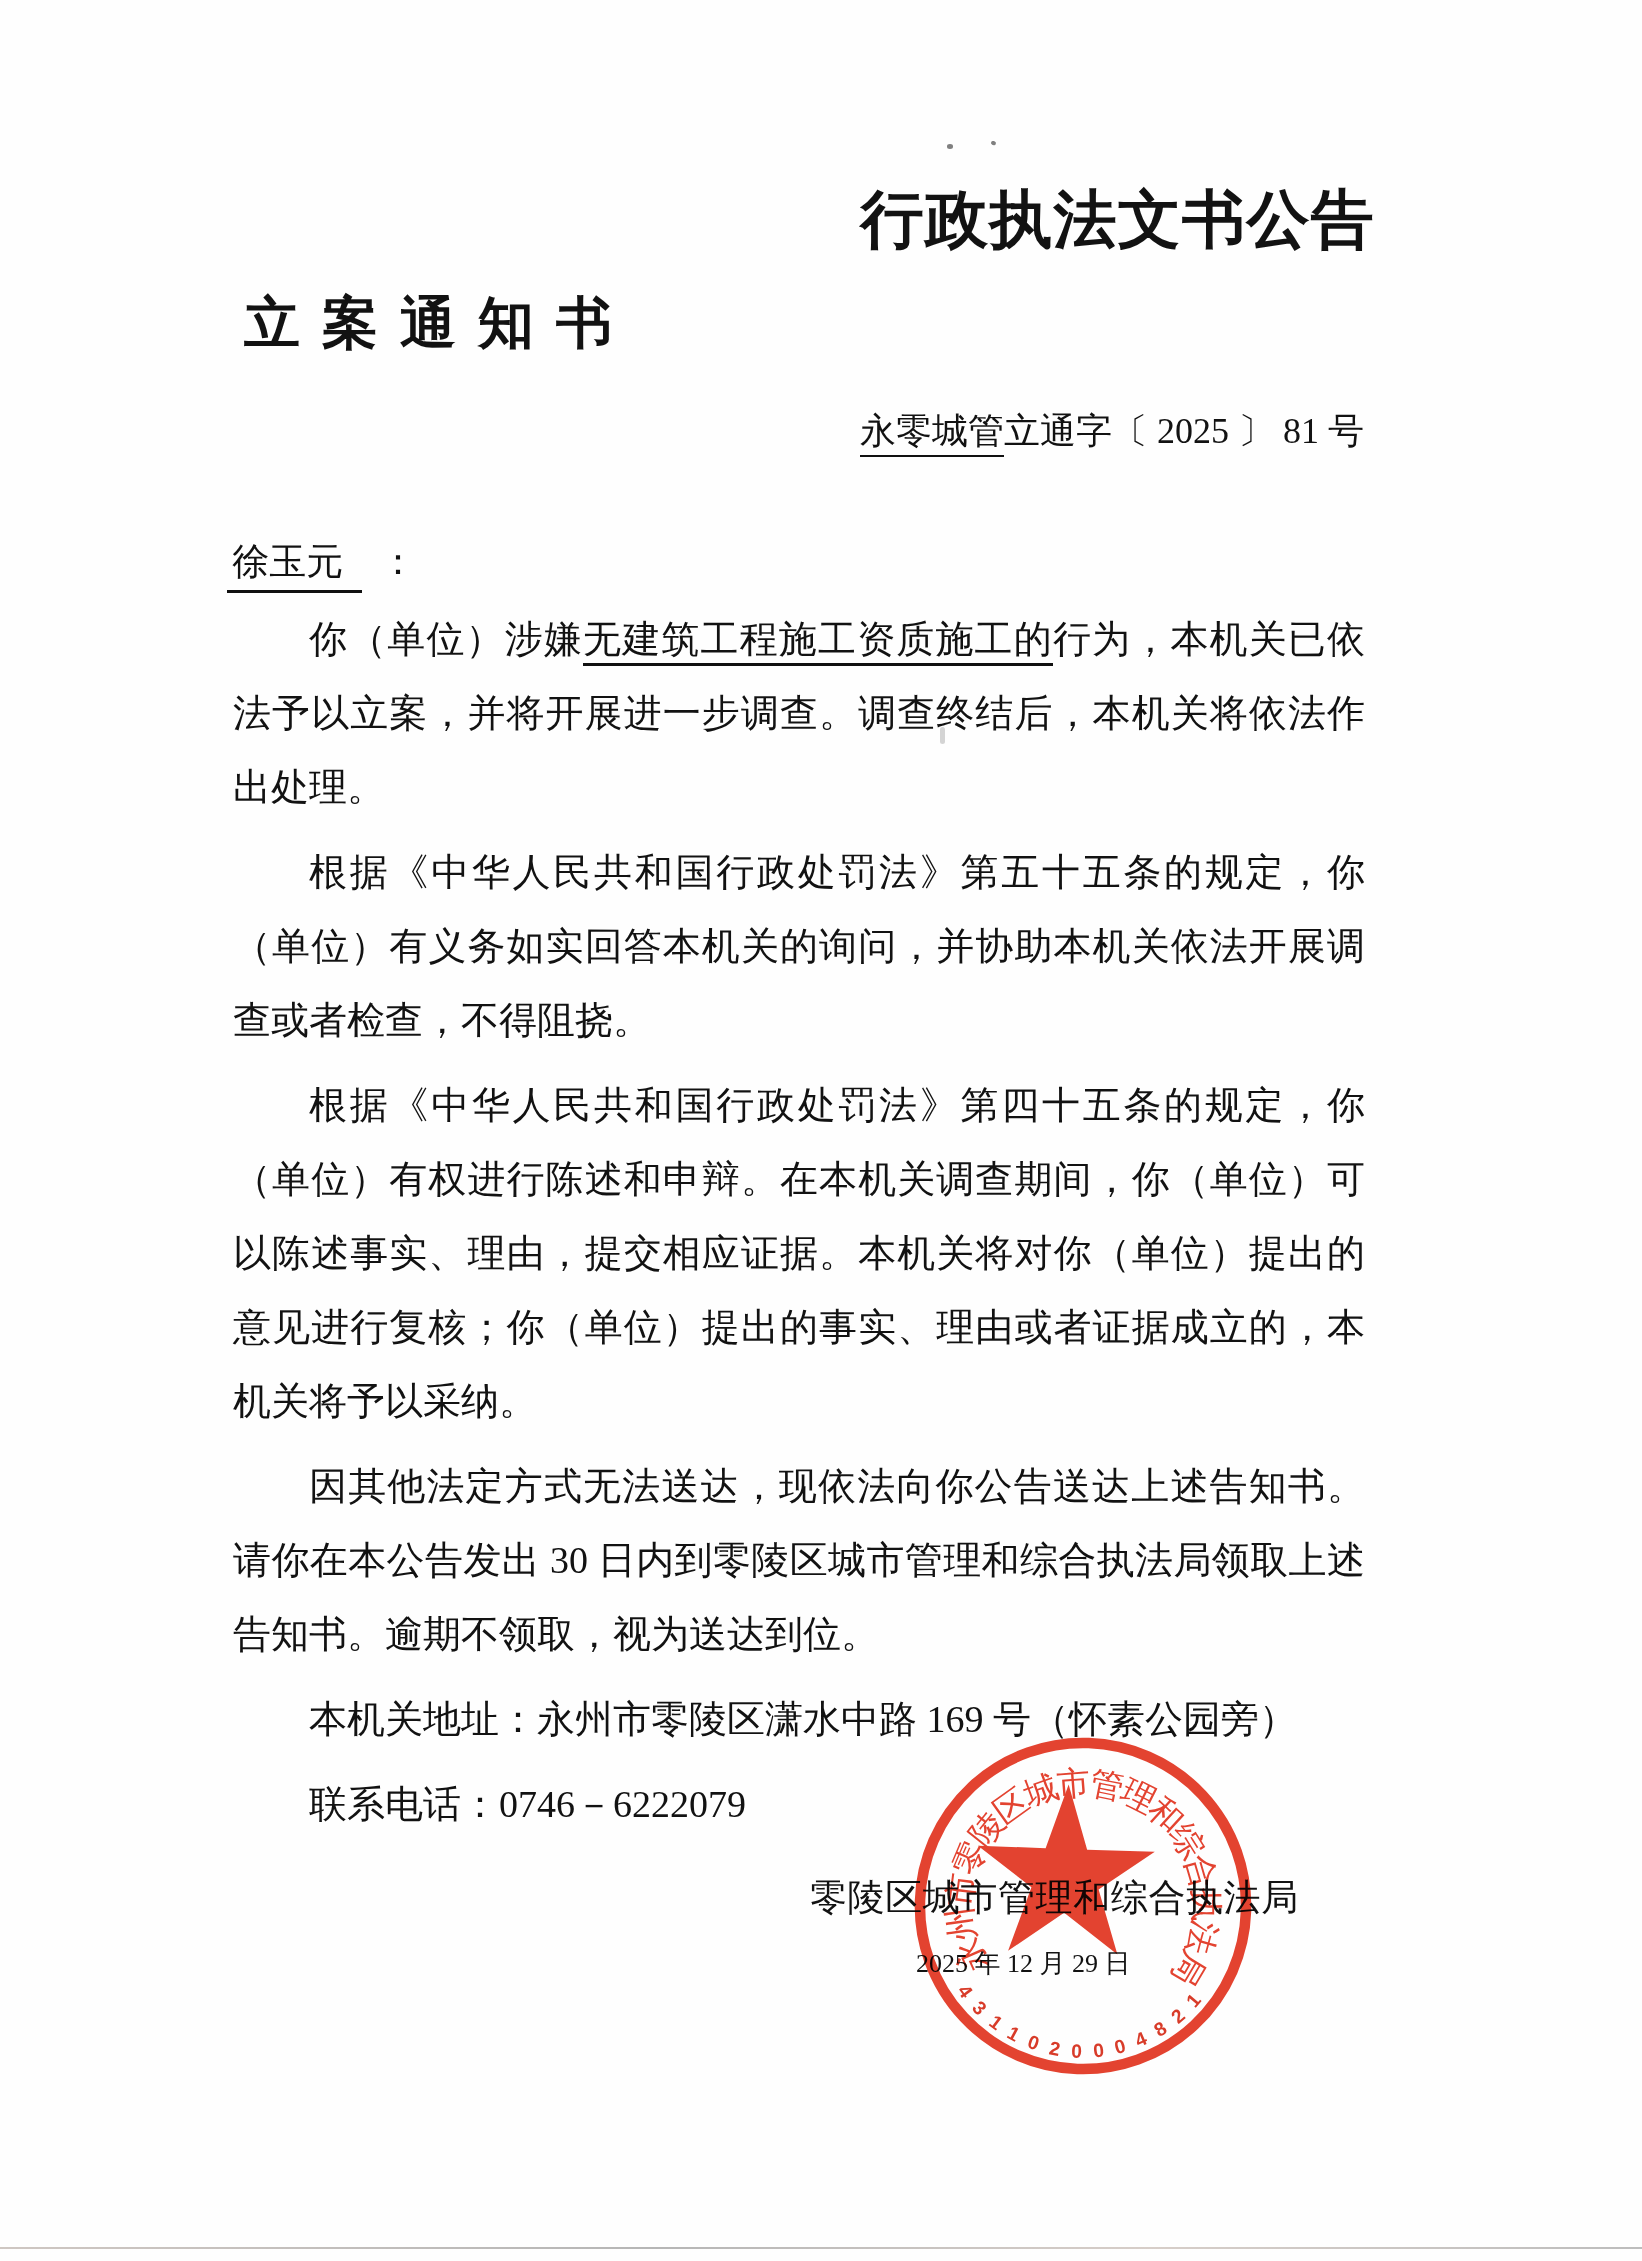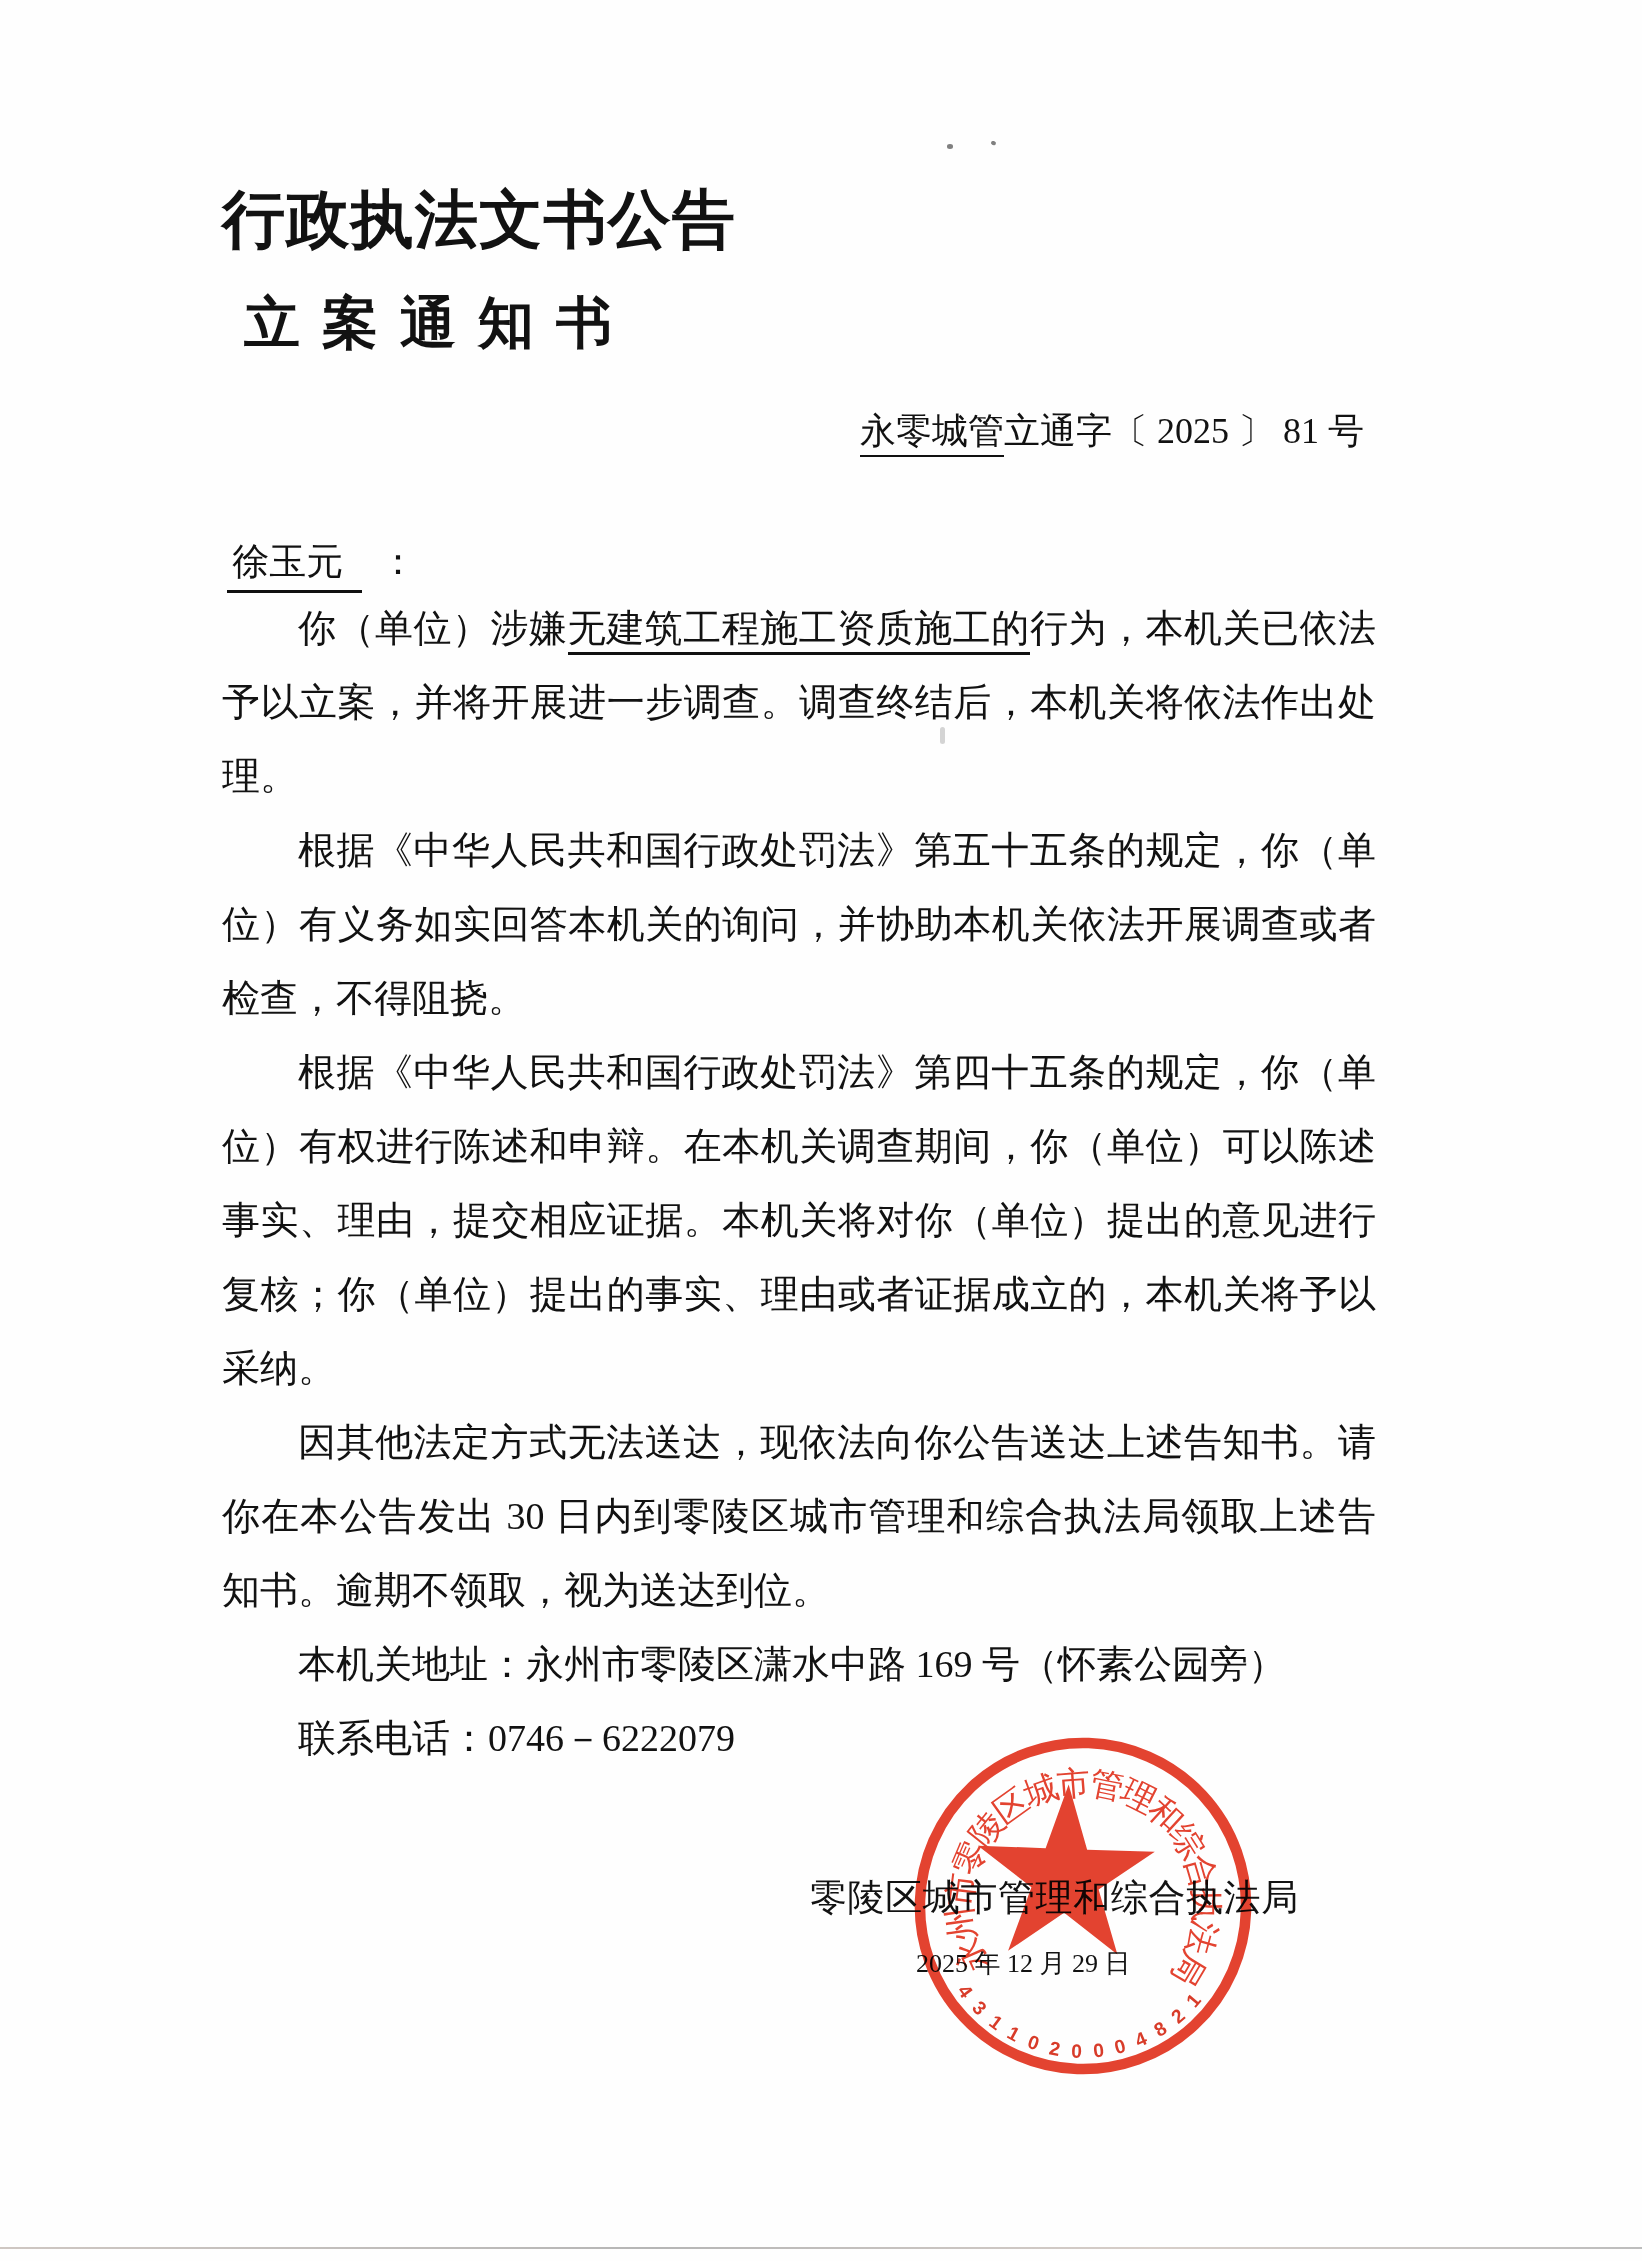--- a/index.html
+++ b/index.html
@@ -2,33 +2,33 @@
 <html style="font-size:10.3px"><head>
 <meta charset="utf-8">
 <style>
   html,body{margin:0;padding:0;background:#e9e9e9;}
   #page{
     position:relative;width:1643px;height:2261px;background:#fefefe;
     font-family:"Liberation Serif","DejaVu Serif",serif;color:#121212;
     overflow:hidden;margin:0 auto;
   }
   .abs{position:absolute;}
-  #title1{left:222px;top:184px;width:1153px;text-align:left;
+  #title1{left:222px;top:184px;width:1153px;text-align:right;
     font-size:63px;font-weight:bold;line-height:1.15;letter-spacing:1.3px;}
   #title2{left:222px;top:291px;width:1153px;
     font-size:56px;font-weight:bold;line-height:1.15;letter-spacing:22px;text-indent:22px;}
   #docno{left:222px;top:396px;width:1142px;text-align:right;font-size:36px;line-height:1.3;margin-top:12px;}
   #docno .u{border-bottom:2.6px solid #111;padding-bottom:3.9px;}
   #recipient{left:227px;top:540px;font-size:37px;line-height:1.2;}
   #recipient .name{display:inline-block;border-bottom:3.2px solid #111;
     padding:0 19.3px 5.2px 5.2px;}
   #recipient .colon{margin-left:17px;}
   #bodytext{left:222px;top:591px;width:1154px;font-size:38px;line-height:74px;
     text-align:justify;}
-  #bodytext p{margin:0;text-indent:76px;}
+  #bodytext p{margin:11px;text-indent:76px;}
   #bodytext .useg{border-bottom:3.2px solid #111;padding-bottom:2.6px;}
   #signature{left:810px;top:1873px;font-size:37px;letter-spacing:0.6px;white-space:nowrap;}
   #dateline{left:916px;top:1946px;font-size:26px;white-space:nowrap;}
   #stamp{left:897px;top:1720px;width:372px;height:372px;
     mix-blend-mode:multiply;opacity:.93;transform:rotate(2deg);}
   .speck{background:#555;border-radius:50%;opacity:.75;}
   #speck1{left:947px;top:144px;width:5.8px;height:4.5px;}
   #speck2{left:991px;top:141px;width:4.5px;height:3.9px;transform:rotate(20deg);}
   #speck3{left:940px;top:727px;width:5.2px;height:17px;background:#c9c9c9;opacity:.8;border-radius:2.6px;}
   #scanline{left:0;top:2247px;width:1643px;height:1.9px;

